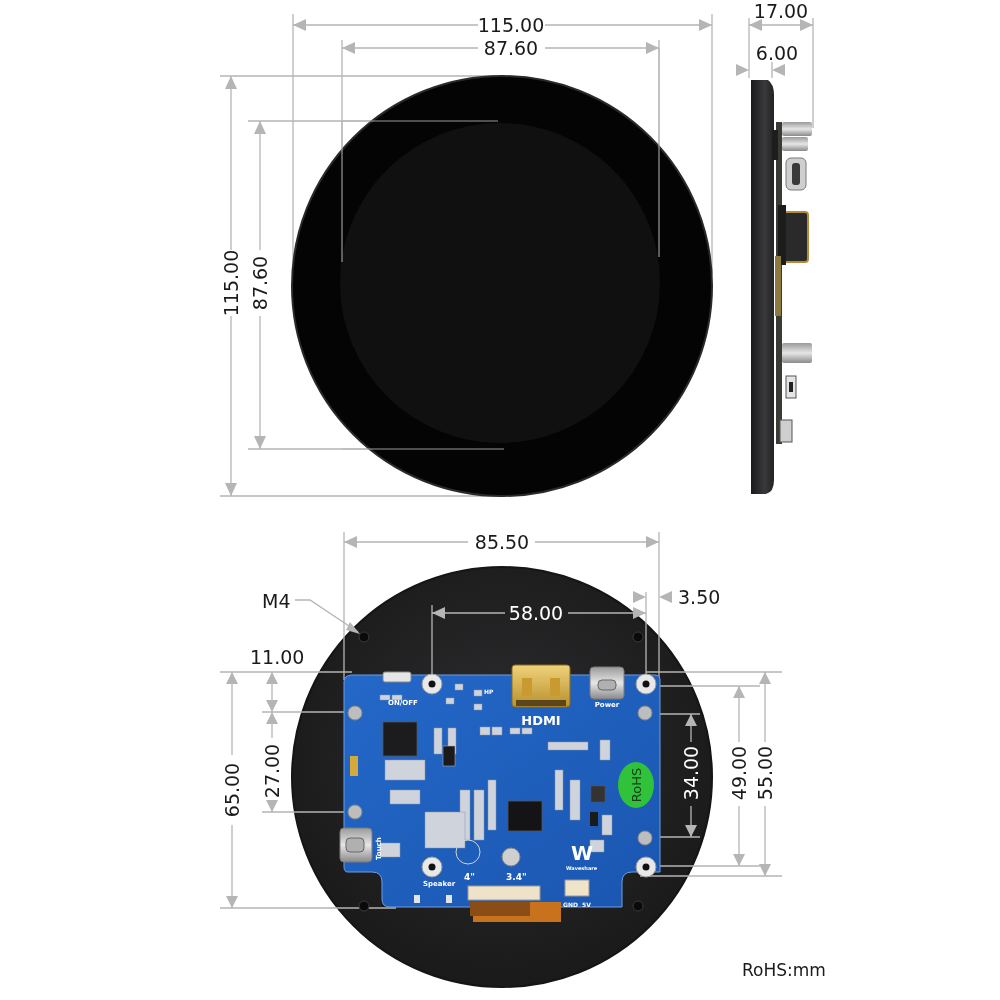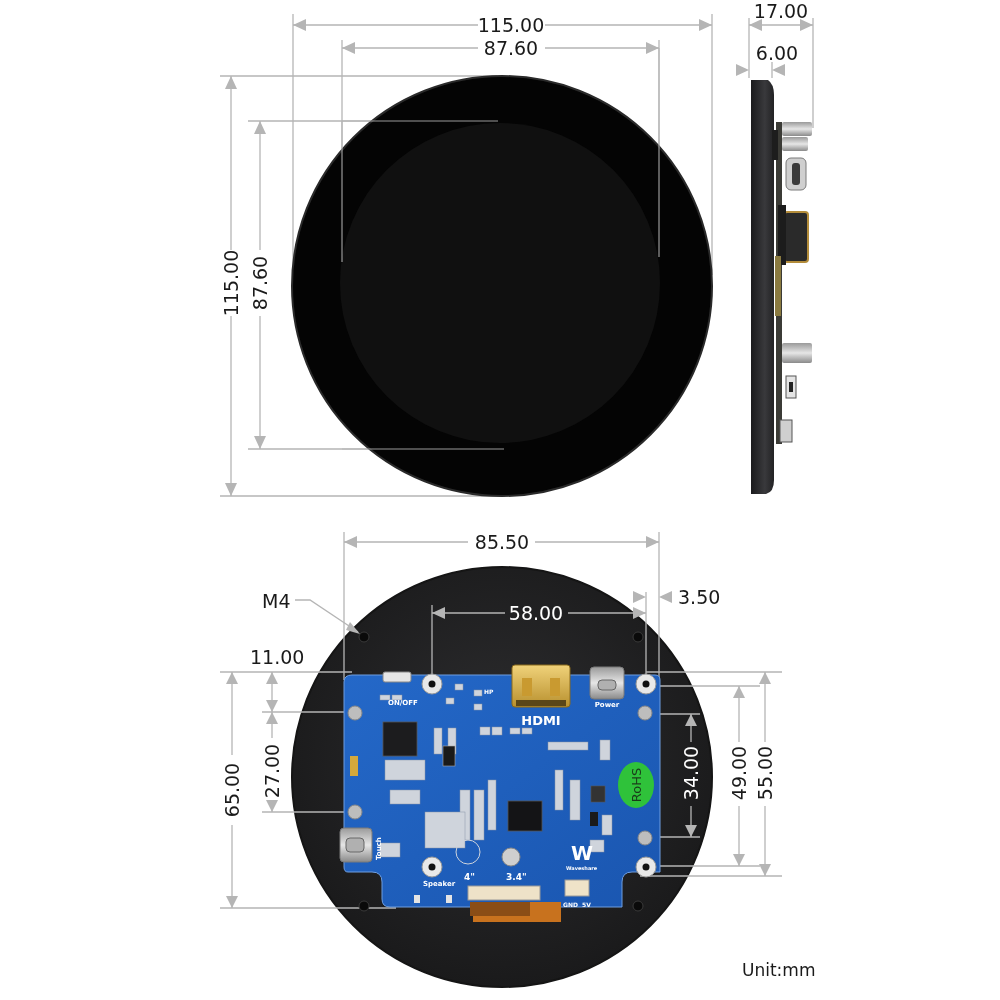--- a/index.html
+++ b/index.html
@@ -346,13 +346,13 @@
     <g>
       <line x1="765" y1="672" x2="765" y2="742" stroke="#b5b5b5" stroke-width="1.3"></line>
       <line x1="765" y1="806" x2="765" y2="876" stroke="#b5b5b5" stroke-width="1.3"></line>
       <polygon points="765,672 759,684 771,684" fill="#b5b5b5"></polygon>
       <polygon points="765,876 759,864 771,864" fill="#b5b5b5"></polygon>
       <text class="dim-text" x="0" y="0" text-anchor="middle" transform="translate(772,773) rotate(-90)">55.00</text>
     </g>
   </g>
 </svg>
 
-<div class="unit">Unit:mm</div>
+<div class="unit">RoHS:mm</div>
 
 </body></html>

